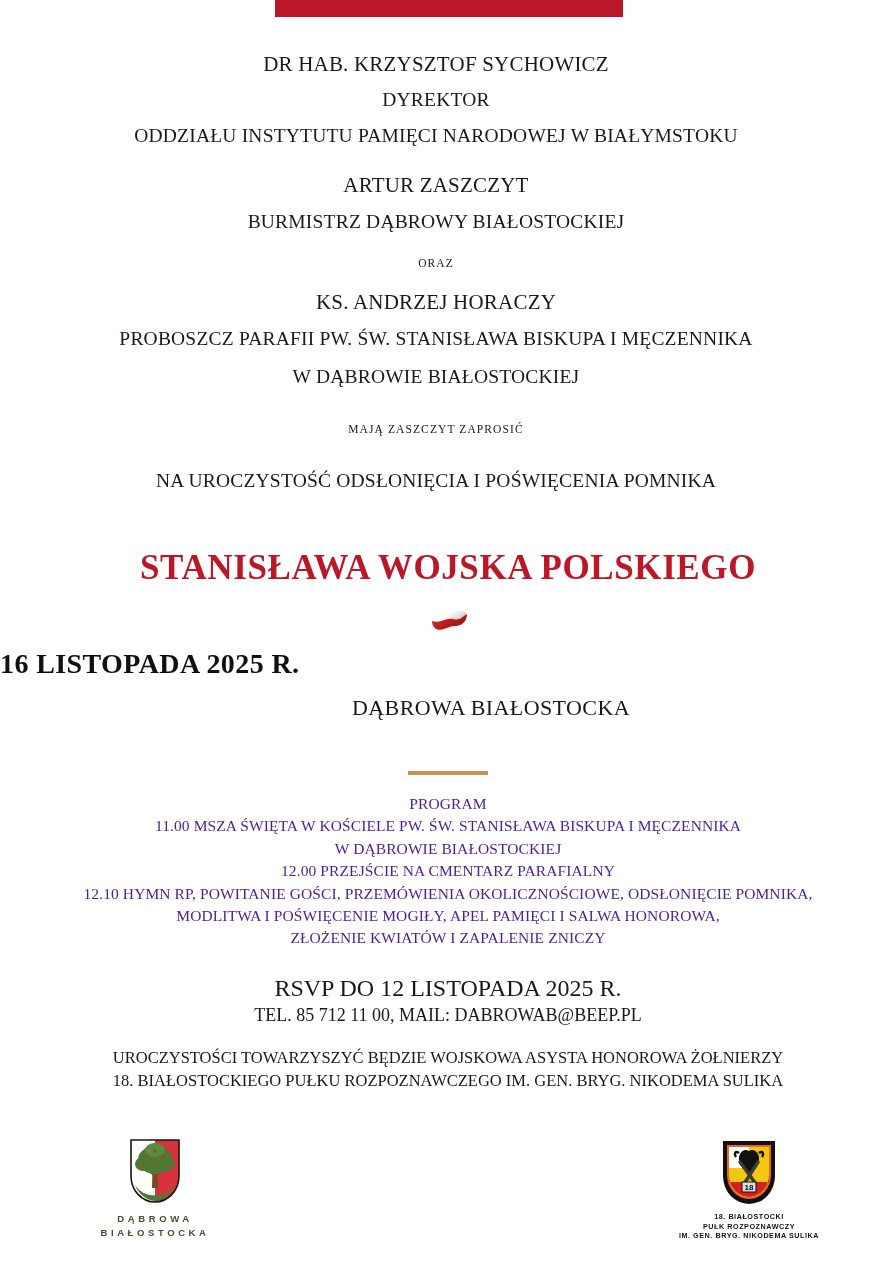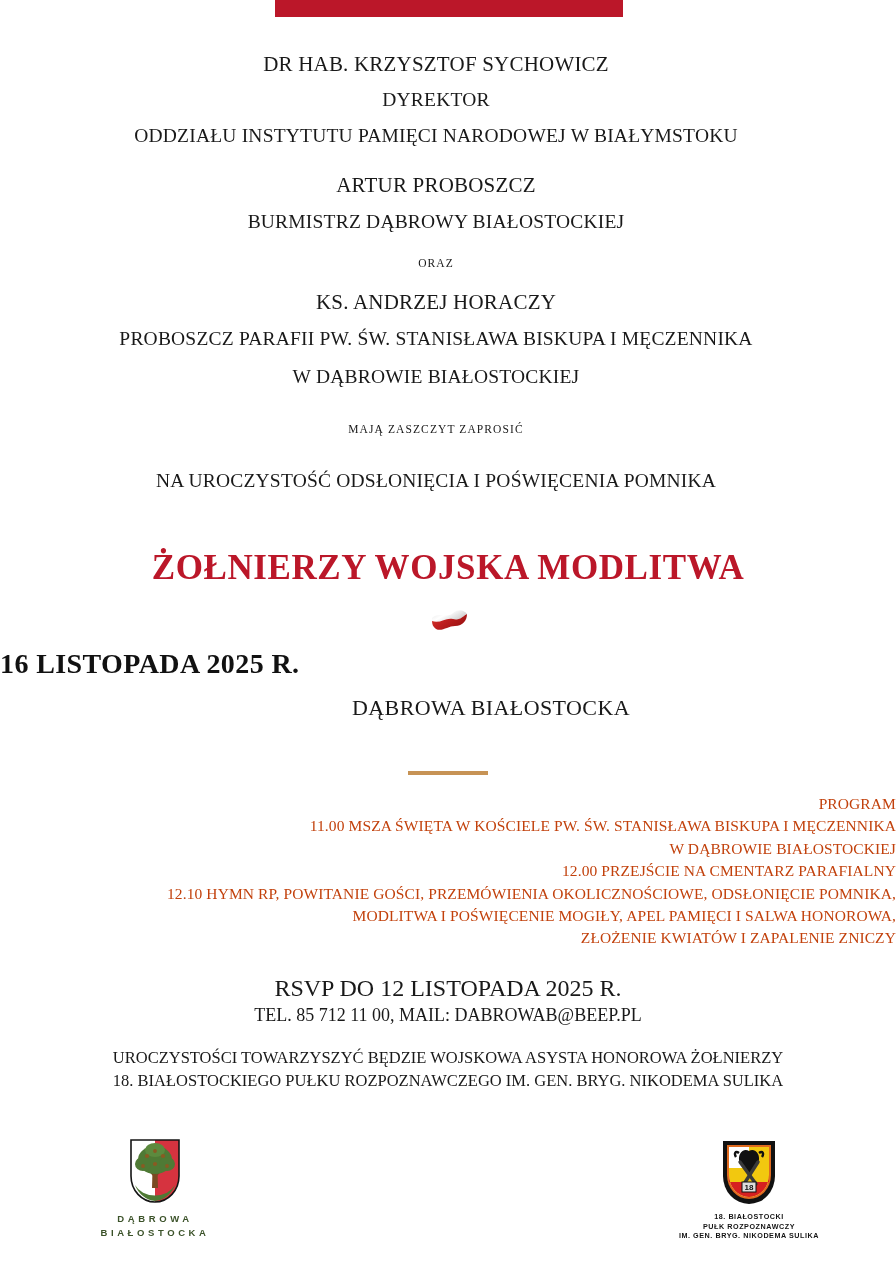--- a/index.html
+++ b/index.html
@@ -97,22 +97,22 @@
     height: 4px;
     background: #c79355;
   }
 
   
   .program {
     position: absolute;
     left: 0;
     top: 793px;
     width: 896px;
-    text-align: right;
-    color: #c2410c;
+    text-align: center;
+    color: #4c1d95;
     font-size: 15.5px;
     line-height: 22.4px;
     font-family: "Liberation Serif", serif;
     letter-spacing: 0.1px;
   }
   .program div { white-space: nowrap; }
 
   
   .rsvp-main {
     position: absolute;
@@ -199,33 +199,33 @@
 <body>
 
 <div class="page">
 
   <div class="top-bar"></div>
 
   <div class="line l-host" style="top:52px;">DR HAB. KRZYSZTOF SYCHOWICZ</div>
   <div class="line l-role" style="top:125px;">ODDZIAŁU INSTYTUTU PAMIĘCI NARODOWEJ W BIAŁYMSTOKU</div>
   <div class="line l-role" style="top:89px;">DYREKTOR</div>
 
-  <div class="line l-host" style="top:173px;">ARTUR PROBOSZCZ</div>
+  <div class="line l-host" style="top:173px;">ARTUR ZASZCZYT</div>
   <div class="line l-role" style="top:211px;">BURMISTRZ DĄBROWY BIAŁOSTOCKIEJ</div>
 
   <div class="line l-tiny" style="top:257px;">ORAZ</div>
 
   <div class="line l-host" style="top:290px;">KS. ANDRZEJ HORACZY</div>
   <div class="line l-role" style="top:328px;">PROBOSZCZ PARAFII PW. ŚW. STANISŁAWA BISKUPA I MĘCZENNIKA</div>
   <div class="line l-role" style="top:366px;">W DĄBROWIE BIAŁOSTOCKIEJ</div>
 
   <div class="line l-tiny" style="top:423px;">MAJĄ ZASZCZYT ZAPROSIĆ</div>
   <div class="line l-invite" style="top:470px;">NA UROCZYSTOŚĆ ODSŁONIĘCIA I POŚWIĘCENIA POMNIKA</div>
 
-  <div class="title-main" style="top:548px;">ŻOŁNIERZY WOJSKA MODLITWA</div>
+  <div class="title-main" style="top:548px;">STANISŁAWA WOJSKA POLSKIEGO</div>
 
   <svg class="flag-emblem" viewBox="0 0 44 34">
     <defs>
       <linearGradient id="gW" x1="0" y1="0" x2="1" y2="0.6">
         <stop offset="0%" stop-color="#e2e2e2"></stop>
         <stop offset="45%" stop-color="#ffffff"></stop>
         <stop offset="100%" stop-color="#c9c9c9"></stop>
       </linearGradient>
       <linearGradient id="gR" x1="0" y1="0" x2="1" y2="0.6">
         <stop offset="0%" stop-color="#d93b2b"></stop>

